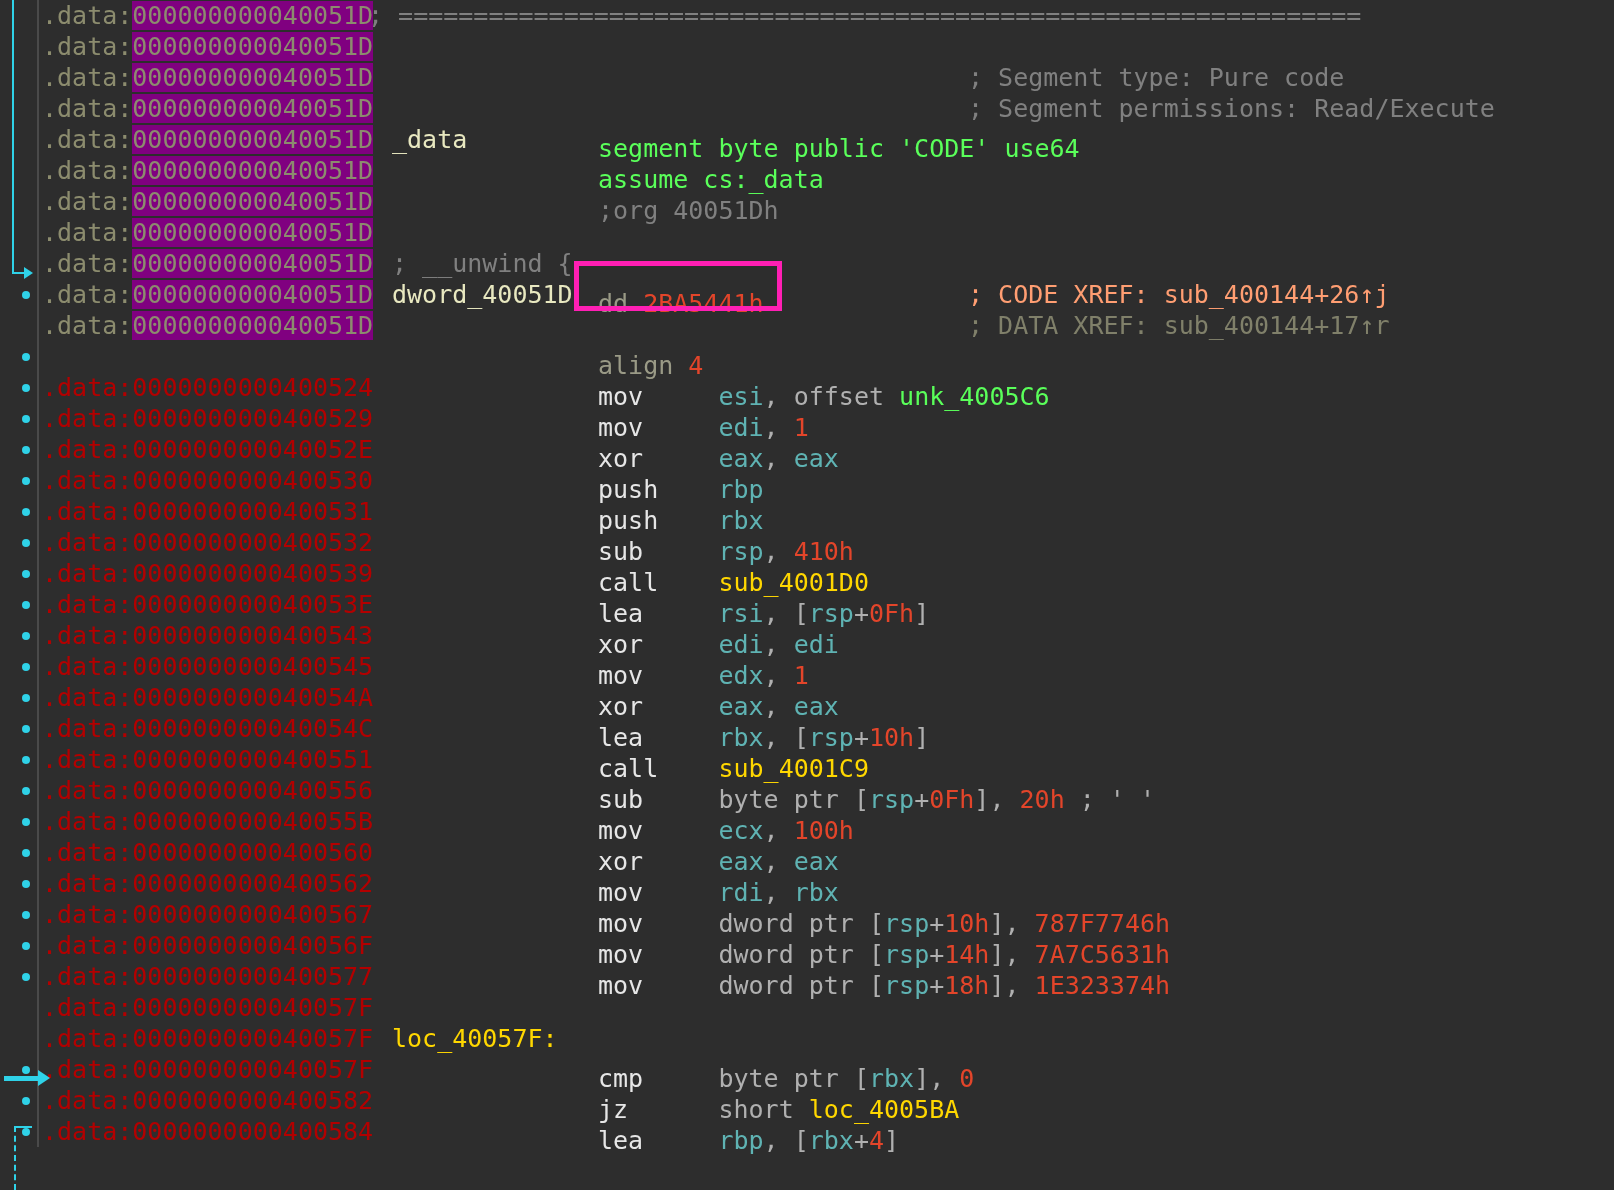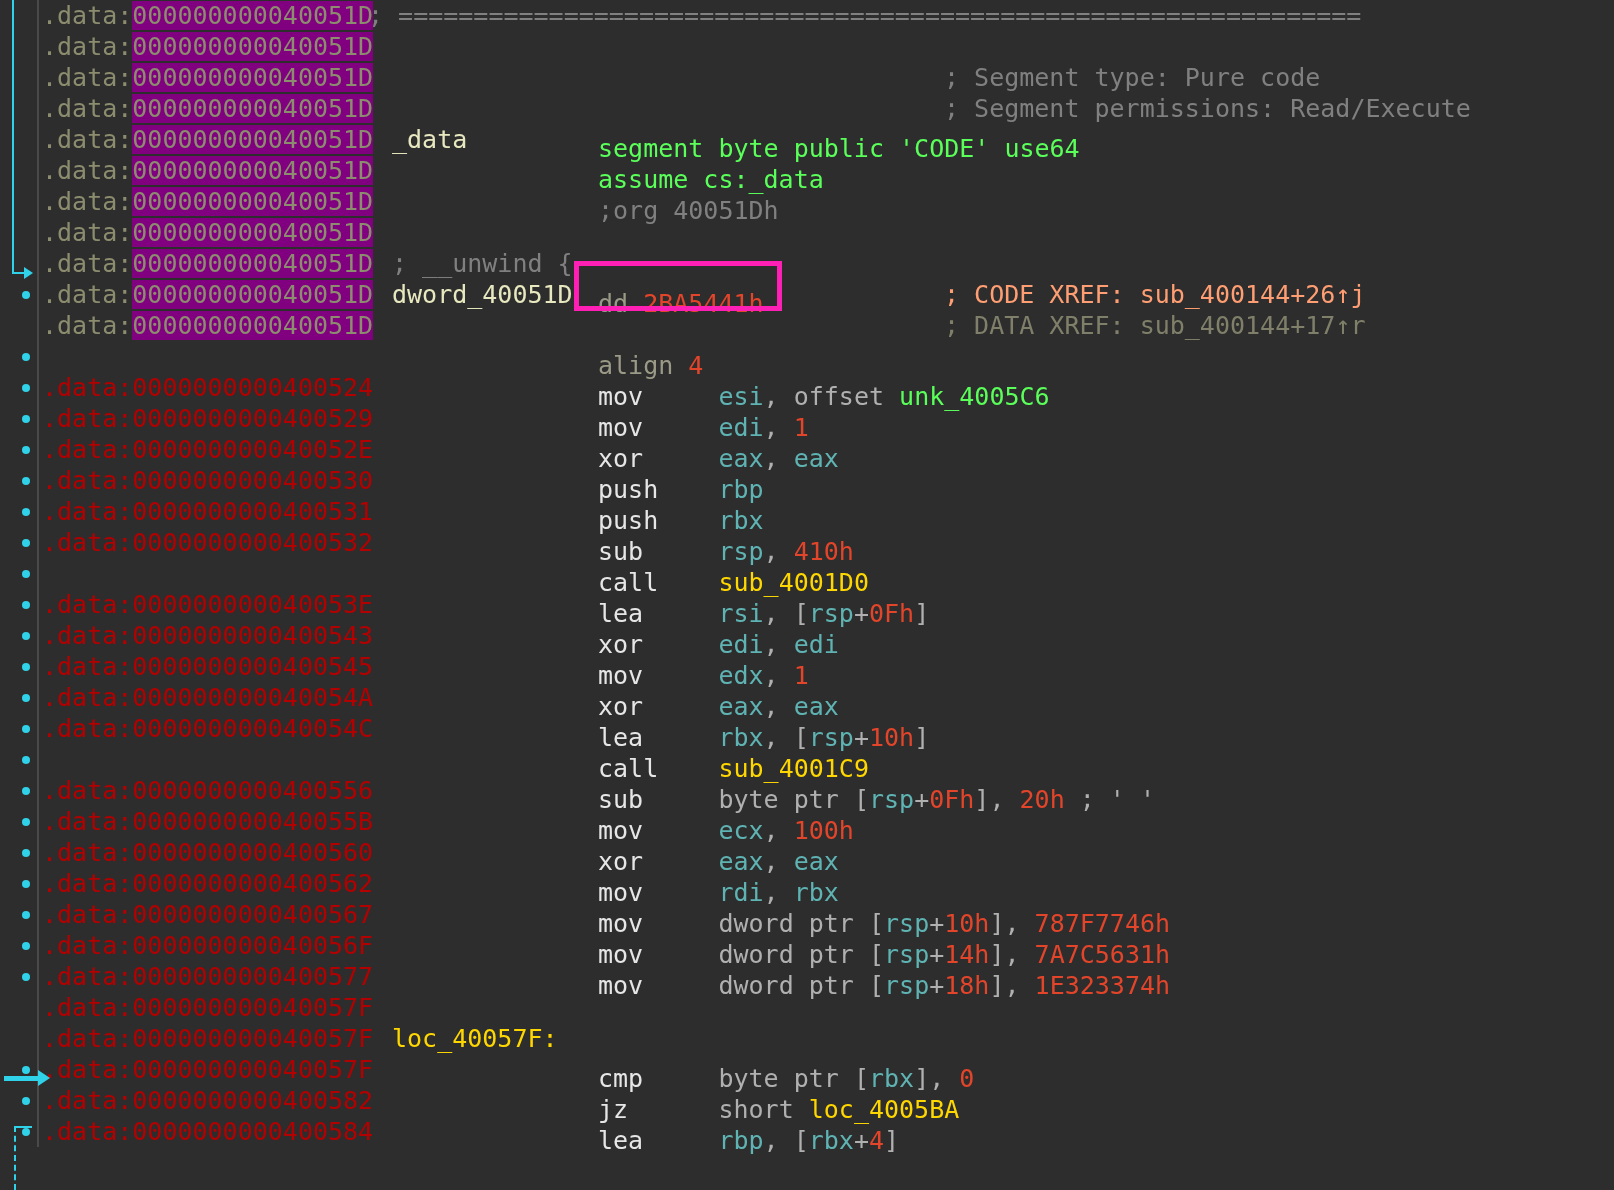--- a/index.html
+++ b/index.html
@@ -84,21 +84,21 @@
     top: 0;
     padding-left: 24px;
   }
   .col-instr {
     position: absolute;
     left: 598px;
     top: 9px;
   }
   .col-cmt {
     position: absolute;
-    left: 944px;
+    left: 968px;
     top: 0;
   }
 
   
   .c-cmt      { color: #808080; }         
   .c-xref     { color: #ff9e72; }         
   .c-xref-dim { color: #80806a; }         
   .c-dir      { color: #5aff5a; }         
   .c-name     { color: #e8e8c0; }         
   .c-mnem     { color: #e6e6e6; }         
@@ -185,27 +185,27 @@
       <div class="row"><div class="gutter"></div><div class="gutter-sep"></div><div class="addr addr-tan addr-hl-wrap"><span class="seg">.data:</span><span class="hex">000000000040051D</span></div><div class="col-label"><span class="c-cmt">; __unwind {</span></div><div class="col-instr"></div><div class="col-cmt"></div></div>
       <div class="row"><div class="gutter"><div class="bullet"></div></div><div class="gutter-sep"></div><div class="addr addr-tan addr-hl-wrap"><span class="seg">.data:</span><span class="hex">000000000040051D</span></div><div class="col-label"><span class="c-name">dword_40051D</span></div><div class="col-instr"><span class="c-mnem-dim">dd</span> <span class="c-num">2BA5441h</span></div><div class="col-cmt"><span class="c-xref">; CODE XREF: sub_400144+26↑j</span></div></div>
       <div class="row"><div class="gutter"></div><div class="gutter-sep"></div><div class="addr addr-tan addr-hl-wrap"><span class="seg">.data:</span><span class="hex">000000000040051D</span></div><div class="col-label"></div><div class="col-instr"></div><div class="col-cmt"><span class="c-xref-dim">; DATA XREF: sub_400144+17↑r</span></div></div>
       <div class="row"><div class="gutter"><div class="bullet"></div></div><div class="gutter-sep"></div><div class="col-label"></div><div class="col-instr"><span class="c-mnem-dim">align</span> <span class="c-num">4</span></div><div class="col-cmt"></div></div>
       <div class="row"><div class="gutter"><div class="bullet"></div></div><div class="gutter-sep"></div><div class="addr addr-red"><span class="seg">.data:</span><span class="hex">0000000000400524</span></div><div class="col-label"></div><div class="col-instr"><span class="c-mnem">mov</span>     <span class="c-reg">esi</span><span class="c-punct">,</span> <span class="c-ptr">offset</span> <span class="c-unk">unk_4005C6</span></div><div class="col-cmt"></div></div>
       <div class="row"><div class="gutter"><div class="bullet"></div></div><div class="gutter-sep"></div><div class="addr addr-red"><span class="seg">.data:</span><span class="hex">0000000000400529</span></div><div class="col-label"></div><div class="col-instr"><span class="c-mnem">mov</span>     <span class="c-reg">edi</span><span class="c-punct">,</span> <span class="c-num">1</span></div><div class="col-cmt"></div></div>
       <div class="row"><div class="gutter"><div class="bullet"></div></div><div class="gutter-sep"></div><div class="addr addr-red"><span class="seg">.data:</span><span class="hex">000000000040052E</span></div><div class="col-label"></div><div class="col-instr"><span class="c-mnem">xor</span>     <span class="c-reg">eax</span><span class="c-punct">,</span> <span class="c-reg">eax</span></div><div class="col-cmt"></div></div>
       <div class="row"><div class="gutter"><div class="bullet"></div></div><div class="gutter-sep"></div><div class="addr addr-red"><span class="seg">.data:</span><span class="hex">0000000000400530</span></div><div class="col-label"></div><div class="col-instr"><span class="c-mnem">push</span>    <span class="c-reg">rbp</span></div><div class="col-cmt"></div></div>
       <div class="row"><div class="gutter"><div class="bullet"></div></div><div class="gutter-sep"></div><div class="addr addr-red"><span class="seg">.data:</span><span class="hex">0000000000400531</span></div><div class="col-label"></div><div class="col-instr"><span class="c-mnem">push</span>    <span class="c-reg">rbx</span></div><div class="col-cmt"></div></div>
       <div class="row"><div class="gutter"><div class="bullet"></div></div><div class="gutter-sep"></div><div class="addr addr-red"><span class="seg">.data:</span><span class="hex">0000000000400532</span></div><div class="col-label"></div><div class="col-instr"><span class="c-mnem">sub</span>     <span class="c-reg">rsp</span><span class="c-punct">,</span> <span class="c-num">410h</span></div><div class="col-cmt"></div></div>
-      <div class="row"><div class="gutter"><div class="bullet"></div></div><div class="gutter-sep"></div><div class="col-label"></div><div class="col-instr"><span class="c-mnem">call</span>    <span class="c-loc">sub_4001D0</span></div><div class="col-cmt"></div></div>
+      <div class="row"><div class="gutter"><div class="bullet"></div></div><div class="gutter-sep"></div><div class="addr addr-red"><span class="seg">.data:</span><span class="hex">0000000000400539</span></div><div class="col-label"></div><div class="col-instr"><span class="c-mnem">call</span>    <span class="c-loc">sub_4001D0</span></div><div class="col-cmt"></div></div>
       <div class="row"><div class="gutter"><div class="bullet"></div></div><div class="gutter-sep"></div><div class="addr addr-red"><span class="seg">.data:</span><span class="hex">000000000040053E</span></div><div class="col-label"></div><div class="col-instr"><span class="c-mnem">lea</span>     <span class="c-reg">rsi</span><span class="c-punct">,</span> <span class="c-punct">[</span><span class="c-reg">rsp</span><span class="c-punct">+</span><span class="c-num">0Fh</span><span class="c-punct">]</span></div><div class="col-cmt"></div></div>
       <div class="row"><div class="gutter"><div class="bullet"></div></div><div class="gutter-sep"></div><div class="addr addr-red"><span class="seg">.data:</span><span class="hex">0000000000400543</span></div><div class="col-label"></div><div class="col-instr"><span class="c-mnem">xor</span>     <span class="c-reg">edi</span><span class="c-punct">,</span> <span class="c-reg">edi</span></div><div class="col-cmt"></div></div>
       <div class="row"><div class="gutter"><div class="bullet"></div></div><div class="gutter-sep"></div><div class="addr addr-red"><span class="seg">.data:</span><span class="hex">0000000000400545</span></div><div class="col-label"></div><div class="col-instr"><span class="c-mnem">mov</span>     <span class="c-reg">edx</span><span class="c-punct">,</span> <span class="c-num">1</span></div><div class="col-cmt"></div></div>
       <div class="row"><div class="gutter"><div class="bullet"></div></div><div class="gutter-sep"></div><div class="addr addr-red"><span class="seg">.data:</span><span class="hex">000000000040054A</span></div><div class="col-label"></div><div class="col-instr"><span class="c-mnem">xor</span>     <span class="c-reg">eax</span><span class="c-punct">,</span> <span class="c-reg">eax</span></div><div class="col-cmt"></div></div>
       <div class="row"><div class="gutter"><div class="bullet"></div></div><div class="gutter-sep"></div><div class="addr addr-red"><span class="seg">.data:</span><span class="hex">000000000040054C</span></div><div class="col-label"></div><div class="col-instr"><span class="c-mnem">lea</span>     <span class="c-reg">rbx</span><span class="c-punct">,</span> <span class="c-punct">[</span><span class="c-reg">rsp</span><span class="c-punct">+</span><span class="c-num">10h</span><span class="c-punct">]</span></div><div class="col-cmt"></div></div>
-      <div class="row"><div class="gutter"><div class="bullet"></div></div><div class="gutter-sep"></div><div class="col-label"></div><div class="col-instr"><span class="c-mnem">call</span>    <span class="c-loc">sub_4001C9</span></div><div class="col-cmt"></div></div>
+      <div class="row"><div class="gutter"><div class="bullet"></div></div><div class="gutter-sep"></div><div class="addr addr-red"><span class="seg">.data:</span><span class="hex">0000000000400551</span></div><div class="col-label"></div><div class="col-instr"><span class="c-mnem">call</span>    <span class="c-loc">sub_4001C9</span></div><div class="col-cmt"></div></div>
       <div class="row"><div class="gutter"><div class="bullet"></div></div><div class="gutter-sep"></div><div class="addr addr-red"><span class="seg">.data:</span><span class="hex">0000000000400556</span></div><div class="col-label"></div><div class="col-instr"><span class="c-mnem">sub</span>     <span class="c-ptr">byte</span> <span class="c-ptr">ptr</span> <span class="c-punct">[</span><span class="c-reg">rsp</span><span class="c-punct">+</span><span class="c-num">0Fh</span><span class="c-punct">]</span><span class="c-punct">,</span> <span class="c-num">20h</span><span class="c-str"> ; ' '</span></div><div class="col-cmt"></div></div>
       <div class="row"><div class="gutter"><div class="bullet"></div></div><div class="gutter-sep"></div><div class="addr addr-red"><span class="seg">.data:</span><span class="hex">000000000040055B</span></div><div class="col-label"></div><div class="col-instr"><span class="c-mnem">mov</span>     <span class="c-reg">ecx</span><span class="c-punct">,</span> <span class="c-num">100h</span></div><div class="col-cmt"></div></div>
       <div class="row"><div class="gutter"><div class="bullet"></div></div><div class="gutter-sep"></div><div class="addr addr-red"><span class="seg">.data:</span><span class="hex">0000000000400560</span></div><div class="col-label"></div><div class="col-instr"><span class="c-mnem">xor</span>     <span class="c-reg">eax</span><span class="c-punct">,</span> <span class="c-reg">eax</span></div><div class="col-cmt"></div></div>
       <div class="row"><div class="gutter"><div class="bullet"></div></div><div class="gutter-sep"></div><div class="addr addr-red"><span class="seg">.data:</span><span class="hex">0000000000400562</span></div><div class="col-label"></div><div class="col-instr"><span class="c-mnem">mov</span>     <span class="c-reg">rdi</span><span class="c-punct">,</span> <span class="c-reg">rbx</span></div><div class="col-cmt"></div></div>
       <div class="row"><div class="gutter"><div class="bullet"></div></div><div class="gutter-sep"></div><div class="addr addr-red"><span class="seg">.data:</span><span class="hex">0000000000400567</span></div><div class="col-label"></div><div class="col-instr"><span class="c-mnem">mov</span>     <span class="c-ptr">dword</span> <span class="c-ptr">ptr</span> <span class="c-punct">[</span><span class="c-reg">rsp</span><span class="c-punct">+</span><span class="c-num">10h</span><span class="c-punct">]</span><span class="c-punct">,</span> <span class="c-num">787F7746h</span></div><div class="col-cmt"></div></div>
       <div class="row"><div class="gutter"><div class="bullet"></div></div><div class="gutter-sep"></div><div class="addr addr-red"><span class="seg">.data:</span><span class="hex">000000000040056F</span></div><div class="col-label"></div><div class="col-instr"><span class="c-mnem">mov</span>     <span class="c-ptr">dword</span> <span class="c-ptr">ptr</span> <span class="c-punct">[</span><span class="c-reg">rsp</span><span class="c-punct">+</span><span class="c-num">14h</span><span class="c-punct">]</span><span class="c-punct">,</span> <span class="c-num">7A7C5631h</span></div><div class="col-cmt"></div></div>
       <div class="row"><div class="gutter"><div class="bullet"></div></div><div class="gutter-sep"></div><div class="addr addr-red"><span class="seg">.data:</span><span class="hex">0000000000400577</span></div><div class="col-label"></div><div class="col-instr"><span class="c-mnem">mov</span>     <span class="c-ptr">dword</span> <span class="c-ptr">ptr</span> <span class="c-punct">[</span><span class="c-reg">rsp</span><span class="c-punct">+</span><span class="c-num">18h</span><span class="c-punct">]</span><span class="c-punct">,</span> <span class="c-num">1E323374h</span></div><div class="col-cmt"></div></div>
       <div class="row"><div class="gutter"></div><div class="gutter-sep"></div><div class="addr addr-red"><span class="seg">.data:</span><span class="hex">000000000040057F</span></div><div class="col-label"></div><div class="col-instr"></div><div class="col-cmt"></div></div>
       <div class="row"><div class="gutter"></div><div class="gutter-sep"></div><div class="addr addr-red"><span class="seg">.data:</span><span class="hex">000000000040057F</span></div><div class="col-label"><span class="c-loc">loc_40057F:</span></div><div class="col-instr"></div></div>
       <div class="row"><div class="gutter"><div class="bullet"></div></div><div class="gutter-sep"></div><div class="addr addr-red"><span class="seg">.data:</span><span class="hex">000000000040057F</span></div><div class="col-label"></div><div class="col-instr"><span class="c-mnem">cmp</span>     <span class="c-ptr">byte</span> <span class="c-ptr">ptr</span> <span class="c-punct">[</span><span class="c-reg">rbx</span><span class="c-punct">]</span><span class="c-punct">,</span> <span class="c-num">0</span></div><div class="col-cmt"></div></div>

